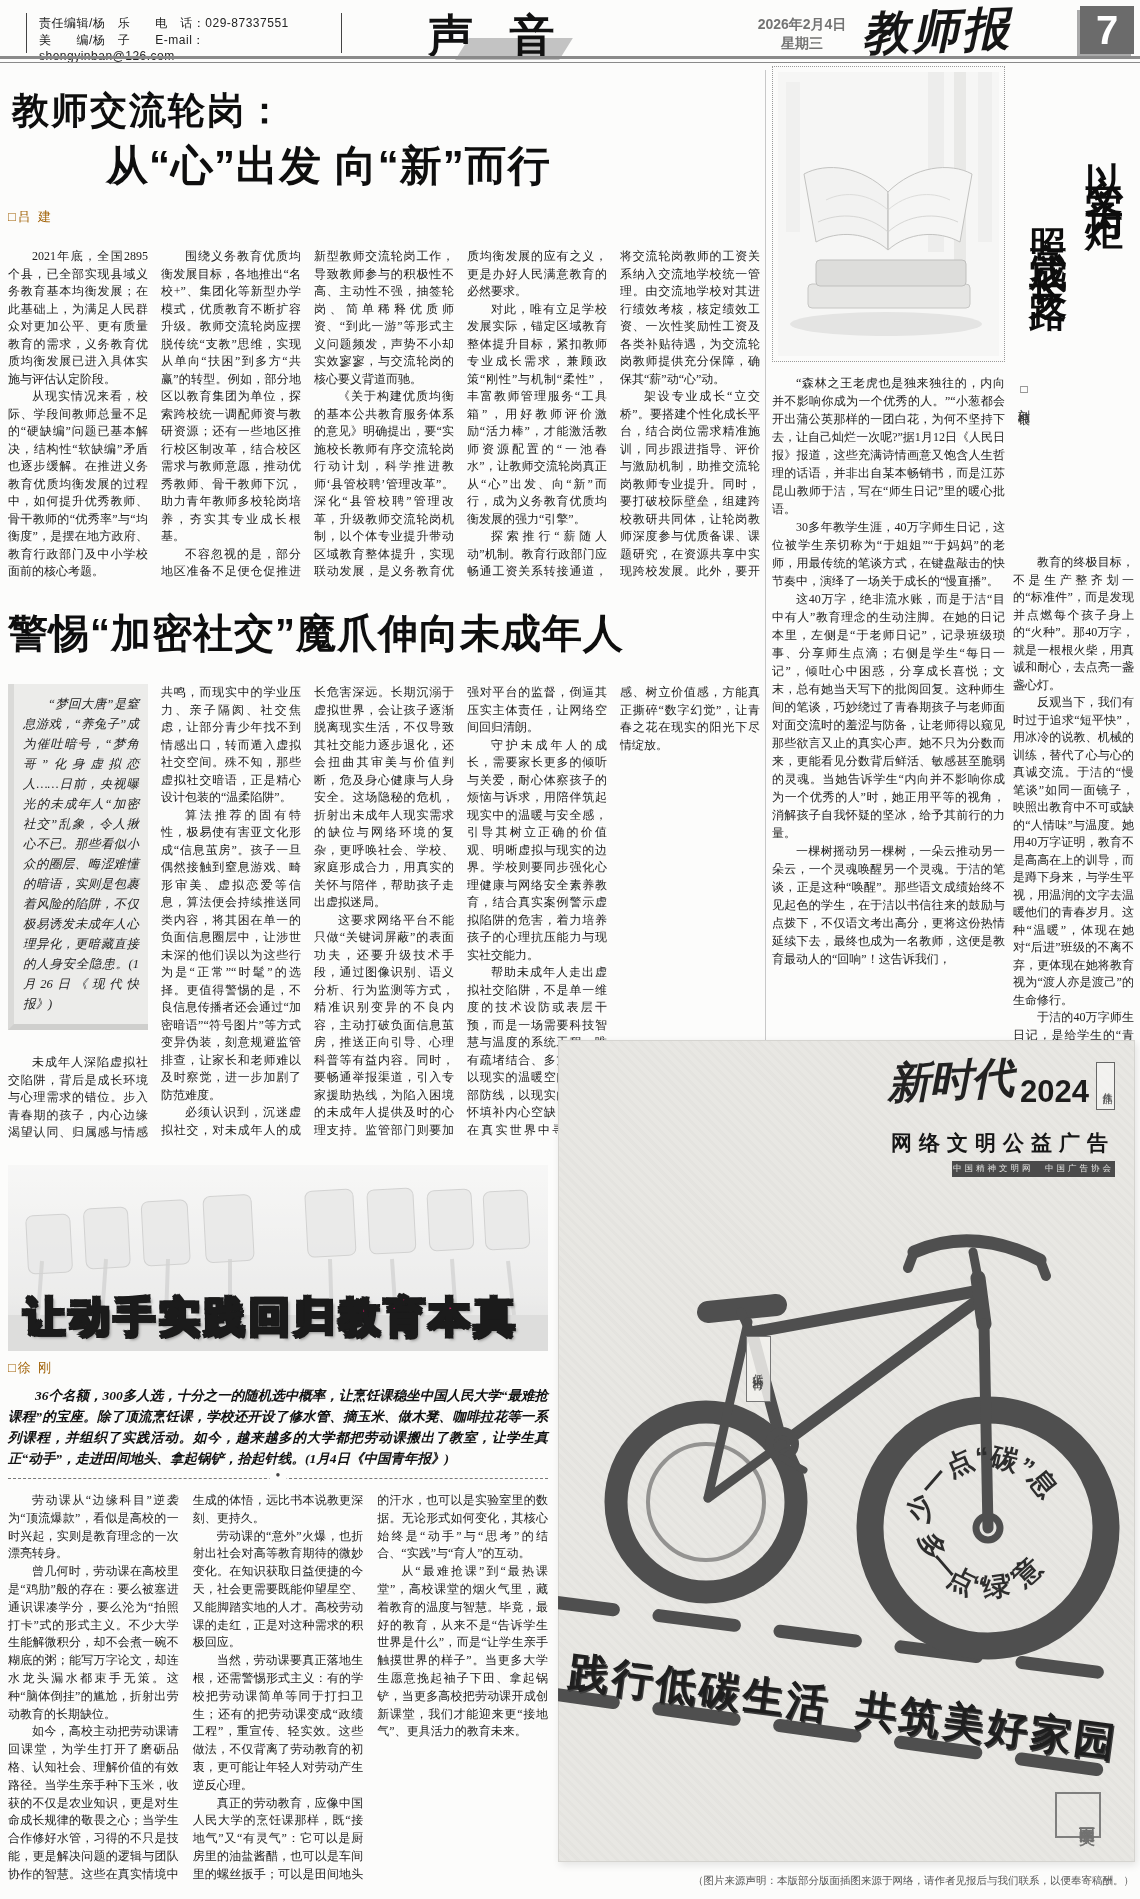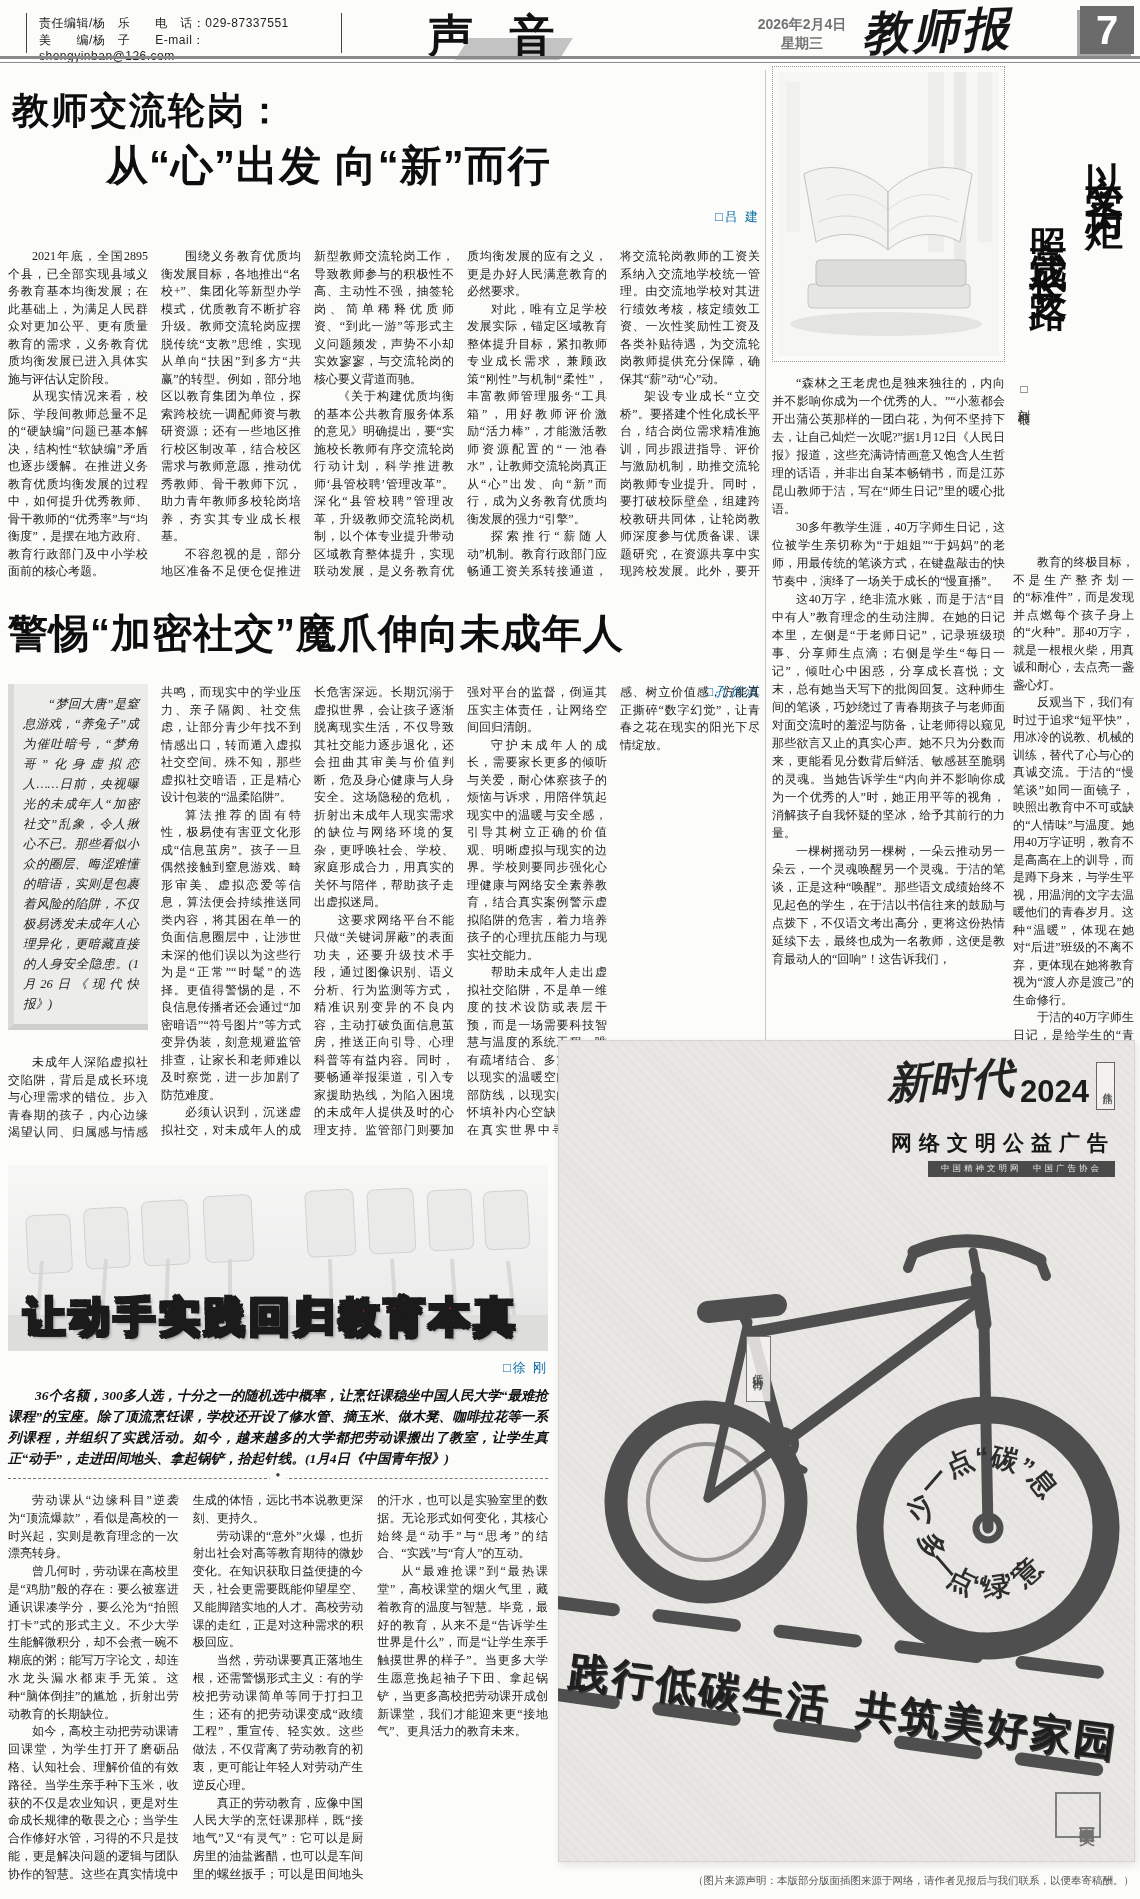--- a/index.html
+++ b/index.html
@@ -15,21 +15,21 @@
   .voice{position:absolute;left:428px;top:6px;font:900 45px "Liberation Sans",sans-serif;letter-spacing:12px;color:#111}
   .date-block{position:absolute;left:738px;top:15px;width:128px;text-align:center;font:700 14px "Liberation Sans",sans-serif;line-height:19px;color:#737373}
   .masthead{position:absolute;left:862px;top:0px;font:italic 700 47px "Liberation Serif",serif;
     letter-spacing:3px;color:#161616;transform:rotate(-2deg)}
   .pagenum{position:absolute;left:1080px;top:6px;width:54px;height:48px;background:#6b6b6b;color:#fff;
     font:700 40px "Liberation Sans",sans-serif;text-align:center;line-height:48px;box-shadow:-3px 4px 0 #a9a9a9}
   .header-rule{position:absolute;left:0;top:56px;width:1140px;height:7px;border-top:3px solid #8a8a8a;border-bottom:1px solid #8a8a8a}
   .vert-divider{position:absolute;left:765px;top:70px;height:1088px;border-left:1px solid #c8c8c8}
 
   
-  .byline{text-align:right;font:13px "Liberation Serif",serif;color:#0369a1;letter-spacing:2px}
+  .byline{text-align:left;font:13px "Liberation Serif",serif;color:#a16207;letter-spacing:2px}
   .para{margin:0;text-indent:2em}
   .body-cols{text-align:justify;overflow:hidden;column-fill:auto}
 
   
   #art-main{position:absolute;left:8px;top:72px;width:752px;height:522px}
   #art-main .t1{font:700 37px "Liberation Sans",sans-serif;letter-spacing:2px;margin:14px 0 2px 4px;color:#0e0e0e}
   #art-main .t2{font:900 42px "Liberation Sans",sans-serif;letter-spacing:1px;margin-left:98px;color:#0e0e0e}
   #art-main .byline{margin-top:14px}
   #art-main .body-cols{position:absolute;left:0;top:176px;width:752px;height:346px;
     column-count:5;column-gap:13px;font:12px/17.5px "Liberation Serif",serif}
@@ -75,21 +75,21 @@
     background-image:repeating-linear-gradient(45deg,rgba(0,0,0,.015) 0 3px,transparent 3px 7px);
     box-shadow:inset 0 0 0 1px #d5d4d0,2px 3px 8px rgba(0,0,0,.10);overflow:hidden}
   .ad-header{position:absolute;top:12px;right:20px;text-align:right;z-index:3}
   .ad-brand-row{display:flex;align-items:flex-end;justify-content:flex-end;gap:7px}
   .ad-brand{font:italic 900 43px "Liberation Serif",serif;color:#222;letter-spacing:-1px;transform:rotate(-3deg)}
   .ad-year{font:900 31px "Liberation Sans",sans-serif;color:#1d1d1d}
   .ad-seal-side{width:19px;height:48px;border:1px solid #666;writing-mode:vertical-rl;
     font:10px "Liberation Serif",serif;color:#555;text-align:center;letter-spacing:1px;background:rgba(250,250,248,.6)}
   .ad-subtitle{font:900 21px "Liberation Serif",serif;letter-spacing:7px;color:#161616;margin-top:19px}
   .ad-orgs{margin-top:0;display:inline-block;background:#4a4a4a;color:#e2e2e0;
-    font:8.5px "Liberation Sans",sans-serif;letter-spacing:3px;padding:2px 13px}
+    font:8.5px "Liberation Sans",sans-serif;letter-spacing:3px;padding:2px 1px}
   .ad-svg{position:absolute;left:0;top:0;width:577px;height:822px}
   .bike-seal{position:absolute;left:188px;top:296px;width:25px;height:66px;border:1px solid #777;
     background:rgba(242,241,237,.85);writing-mode:vertical-rl;font:11px "Liberation Serif",serif;
     color:#444;text-align:center;letter-spacing:2px;line-height:25px;z-index:2}
   .ad-slogan{position:absolute;left:14px;top:604px;transform:rotate(7.5deg);transform-origin:left top;
     white-space:nowrap;font:900 41px "Liberation Sans",sans-serif;letter-spacing:3px;color:#1f1f1f;
     text-shadow:1.5px 1.5px 0 #3d3d3d;z-index:2}
   .ad-slogan .p2{margin-left:26px}
   .corner-seal{position:absolute;right:34px;bottom:24px;width:46px;height:46px;border:2px solid #666;
     writing-mode:vertical-rl;font:700 16px "Liberation Serif",serif;color:#555;text-align:center;

